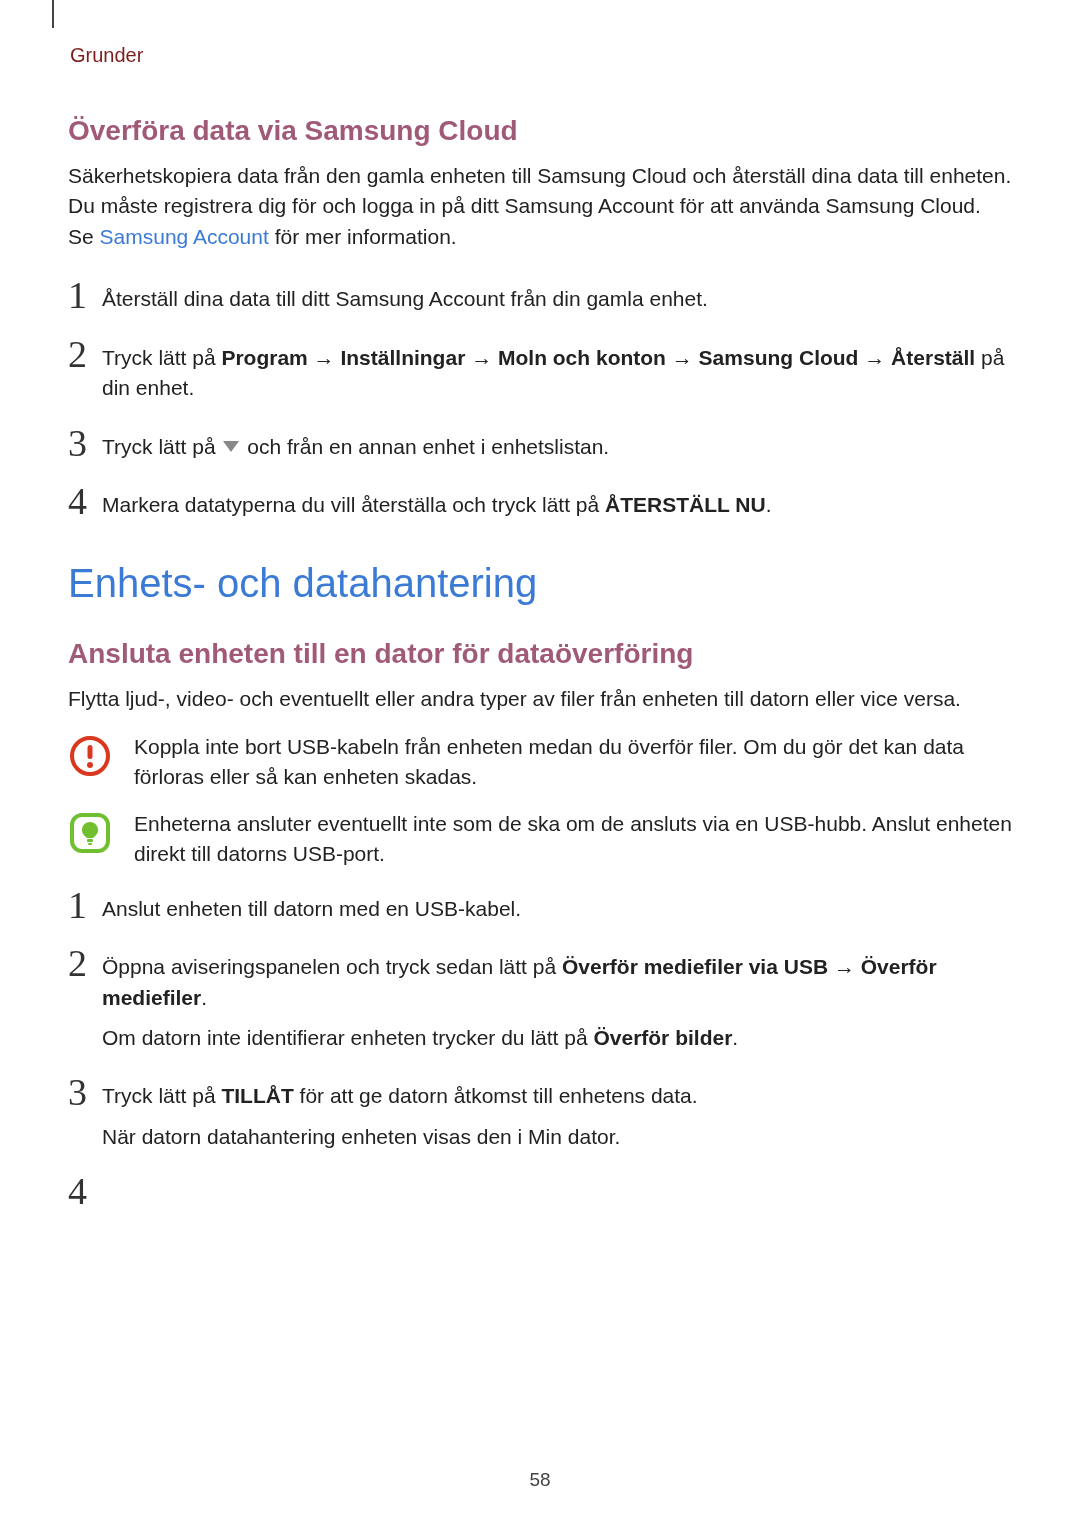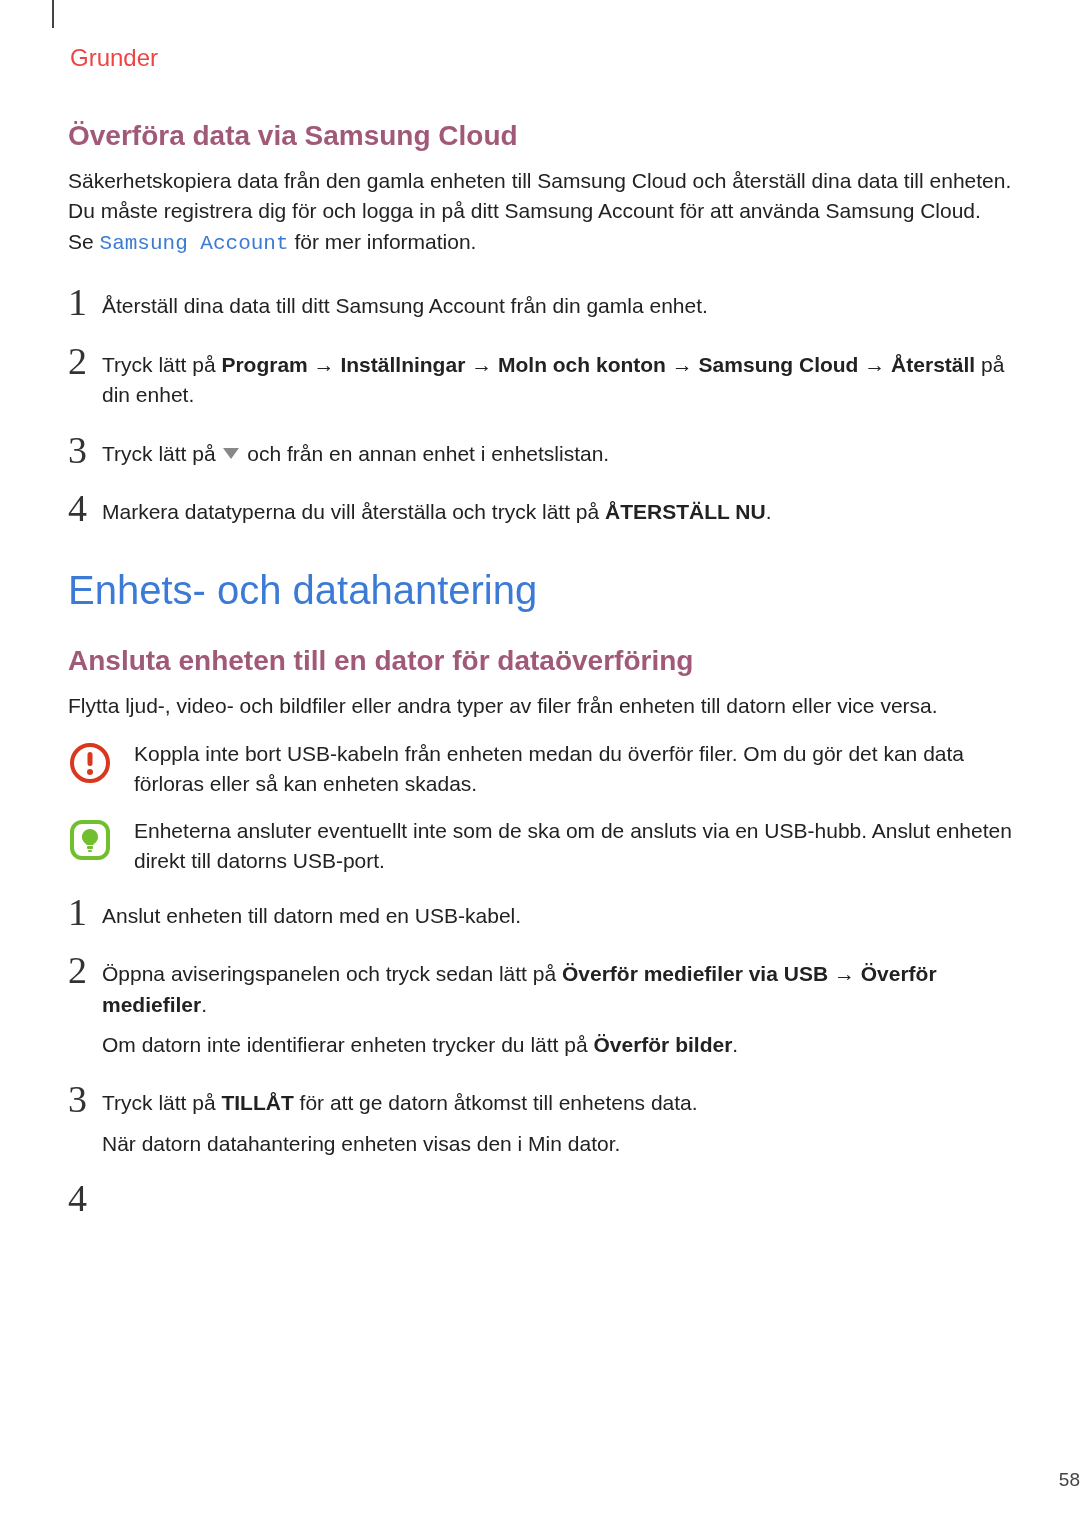--- a/index.html
+++ b/index.html
@@ -22,40 +22,39 @@
   }
   .vertical-tick {
     position: absolute;
     top: 0;
     left: 52px;
     width: 2px;
     height: 28px;
     background: #444;
   }
   .breadcrumb {
-    font-size: 24px;
-    color: #ef4444;
+    font-size: 20px;
+    color: #7f1d1d;
     margin-bottom: 48px;
     margin-top: 4px;
     margin-left: 2px;
   }
   .sub-heading {
     font-size: 28px;
     font-weight: bold;
     color: #a05a78;
     margin-bottom: 14px;
   }
   .intro {
     font-size: 21px;
     line-height: 1.45;
     margin-bottom: 28px;
   }
   .link {
     color: #3b7bd6;
-    font-family: Liberation Mono, monospace;
   }
   .num-list {
     margin-bottom: 40px;
   }
   .num-item {
     display: flex;
     align-items: flex-start;
     margin-bottom: 24px;
   }
   .num {
@@ -110,21 +109,21 @@
     border-right: 8px solid transparent;
     border-top: 11px solid #888;
     vertical-align: middle;
     margin: 0 2px 3px 2px;
   }
   .page-number {
     position: absolute;
     bottom: 36px;
     left: 0;
     right: 0;
-    text-align: right;
+    text-align: center;
     font-size: 19px;
     color: #444;
   }
 </style>
 </head>
 <body>
 
 <div class="vertical-tick"></div>
 
 <div class="page">
@@ -172,21 +171,21 @@
         </p>
       </div>
     </div>
 
   </div>
 
   <h1 class="main-heading">Enhets- och datahantering</h1>
 
   <h2 class="sub-heading">Ansluta enheten till en dator för dataöverföring</h2>
 
-  <p class="intro" style="margin-bottom:18px">Flytta ljud-, video- och bildfiler eller andra typer av filer från enheten till datorn eller vice versa.</p>
+  <p class="intro" style="margin-bottom:18px">Flytta ljud-, video- och eventuellt eller andra typer av filer från enheten till datorn eller vice versa.</p>
 
   <div class="callout">
     <div class="callout-icon">
       <svg viewBox="0 0 44 44" width="44" height="44">
         <circle cx="22" cy="22" r="18" fill="none" stroke="#d9381e" stroke-width="4"></circle>
         <rect x="19.5" y="11" width="5" height="14" rx="2.5" fill="#d9381e"></rect>
         <circle cx="22" cy="31" r="3" fill="#d9381e"></circle>
       </svg>
     </div>
     <div class="callout-text">Koppla inte bort USB-kabeln från enheten medan du överför filer. Om du gör det kan data förloras eller så kan enheten skadas.</div>

